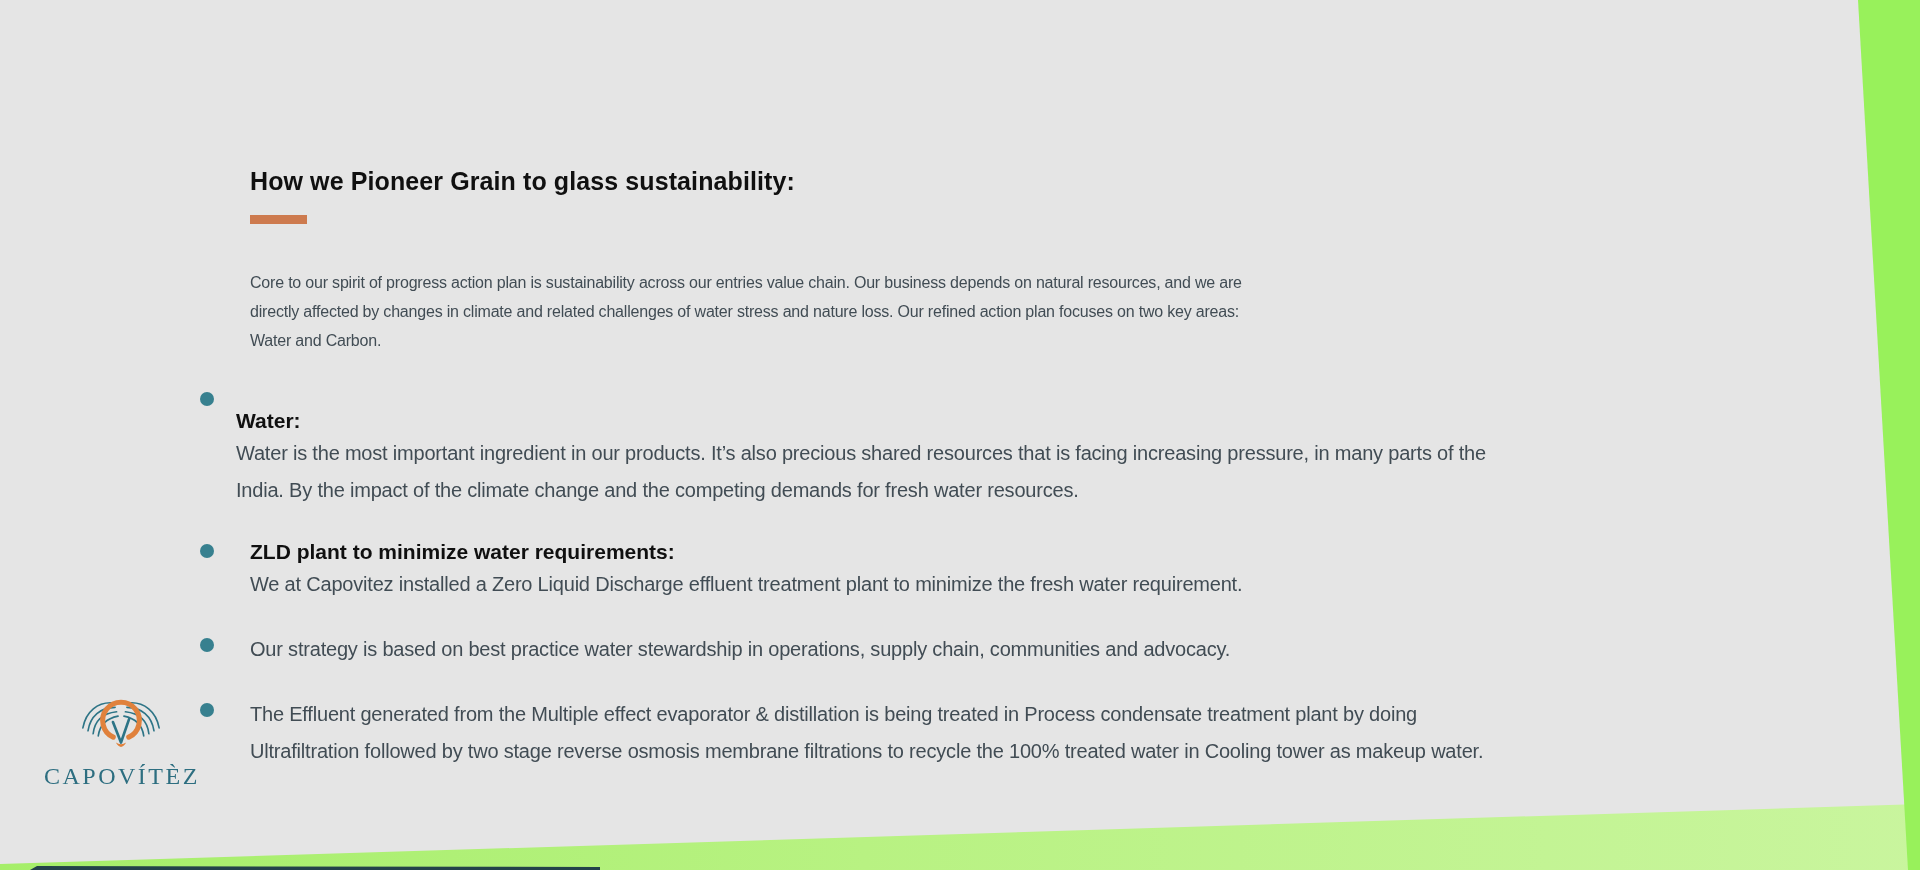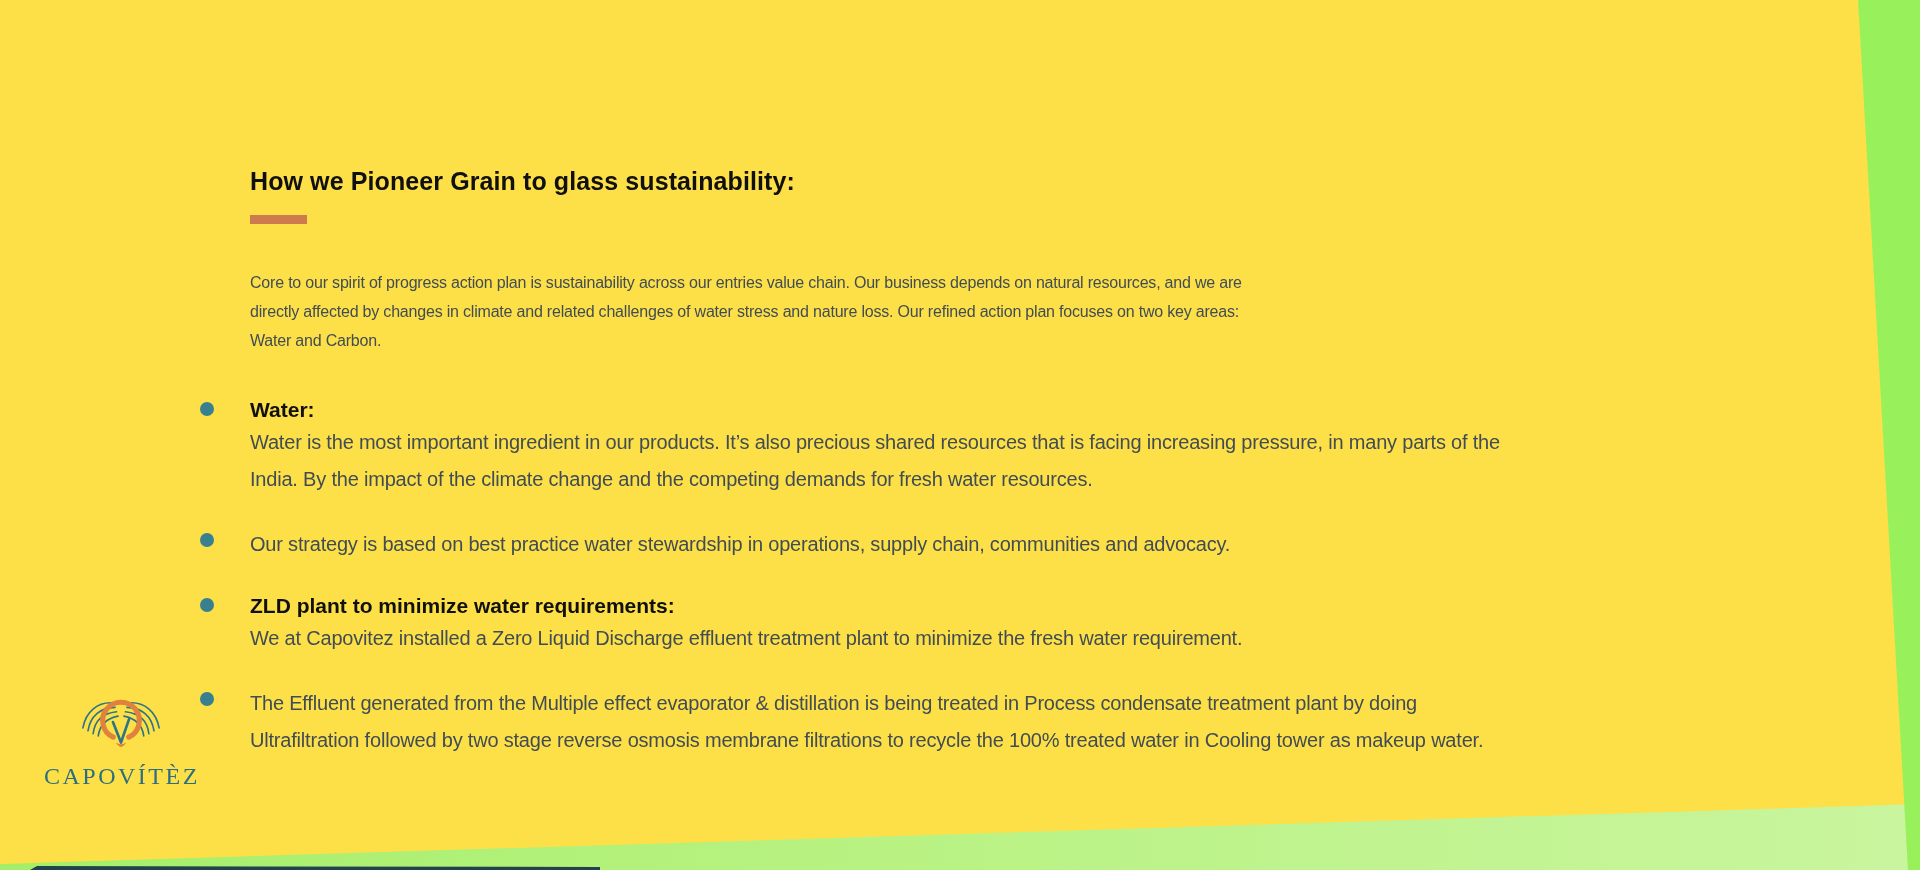--- a/index.html
+++ b/index.html
@@ -1,19 +1,19 @@
 <!DOCTYPE html>
 <html><head>
 <meta charset="utf-8">
 <style>
   html, body { margin:0; padding:0; background:#ffffff; }
   .slide {
     position:relative;
     width:1920px; height:870px;
-    background:#fde047;
+    background:#e5e5e5;
     overflow:hidden;
     font-family:"Liberation Sans", sans-serif;
   }
 
   
   .accent-bottom {
     position:absolute; left:0; top:0; width:1920px; height:870px;
     background:linear-gradient(90deg,#a5ee69 0%, #b8f282 45%, #c9f59e 100%);
     clip-path:polygon(0 864px, 1920px 804px, 1920px 870px, 0 870px);
   }
@@ -35,21 +35,21 @@
   .title-underline { width:57px; height:9px; background:#cd7a4e; margin-top:21px; }
 
   .intro {
     margin-top:44px;
     font-size:16px; line-height:29px; color:#414c54;
     white-space:pre-line; letter-spacing:-0.2px;
   }
 
   .bullets { margin-left:-50px; }
   .bullet-row { display:flex; margin-top:28px; }
-  .bullet-row.first { margin-top:40px; }
+  .bullet-row.first { margin-top:30px;flex-direction:column; }
   .bullet-dot {
     flex:none; width:14px; height:14px; border-radius:50%;
     background:#37808f; margin-top:7px;
   }
   .bullet-content { margin-left:36px; }
   .bullet-heading { font-size:21px; font-weight:700; color:#101010; line-height:29px; }
   .bullet-body {
     font-size:20px; line-height:37px; color:#414c54;
     white-space:pre-line; letter-spacing:-0.2px;
   }
@@ -85,30 +85,30 @@
       <div class="bullet-content">
         <div class="bullet-heading">Water:</div>
         <div class="bullet-body">Water is the most important ingredient in our products. It’s also precious shared resources that is facing increasing pressure, in many parts of the
 India. By the impact of the climate change and the competing demands for fresh water resources.</div>
       </div>
     </div>
 
     <div class="bullet-row">
       <span class="bullet-dot"></span>
       <div class="bullet-content">
-
-        <div class="bullet-body">Our strategy is based on best practice water stewardship in operations, supply chain, communities and advocacy.</div>
+        <div class="bullet-heading">ZLD plant to minimize water requirements:</div>
+        <div class="bullet-body">We at Capovitez installed a Zero Liquid Discharge effluent treatment plant to minimize the fresh water requirement.</div>
       </div>
     </div>
 
     <div class="bullet-row">
       <span class="bullet-dot"></span>
       <div class="bullet-content">
-        <div class="bullet-heading">ZLD plant to minimize water requirements:</div>
-        <div class="bullet-body">We at Capovitez installed a Zero Liquid Discharge effluent treatment plant to minimize the fresh water requirement.</div>
+
+        <div class="bullet-body">Our strategy is based on best practice water stewardship in operations, supply chain, communities and advocacy.</div>
       </div>
     </div>
 
     <div class="bullet-row">
       <span class="bullet-dot"></span>
       <div class="bullet-content">
 
         <div class="bullet-body">The Effluent generated from the Multiple effect evaporator &amp; distillation is being treated in Process condensate treatment plant by doing
 Ultrafiltration followed by two stage reverse osmosis membrane filtrations to recycle the 100% treated water in Cooling tower as makeup water.</div>
       </div>

